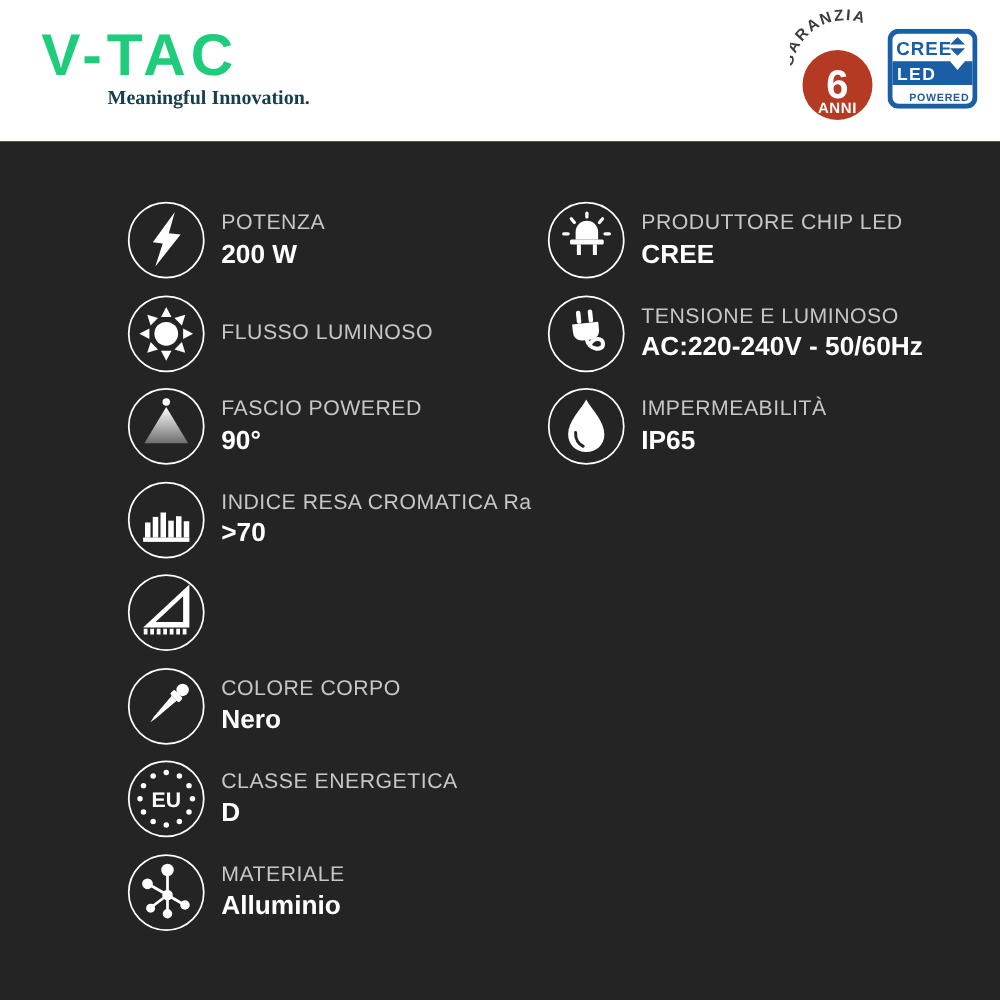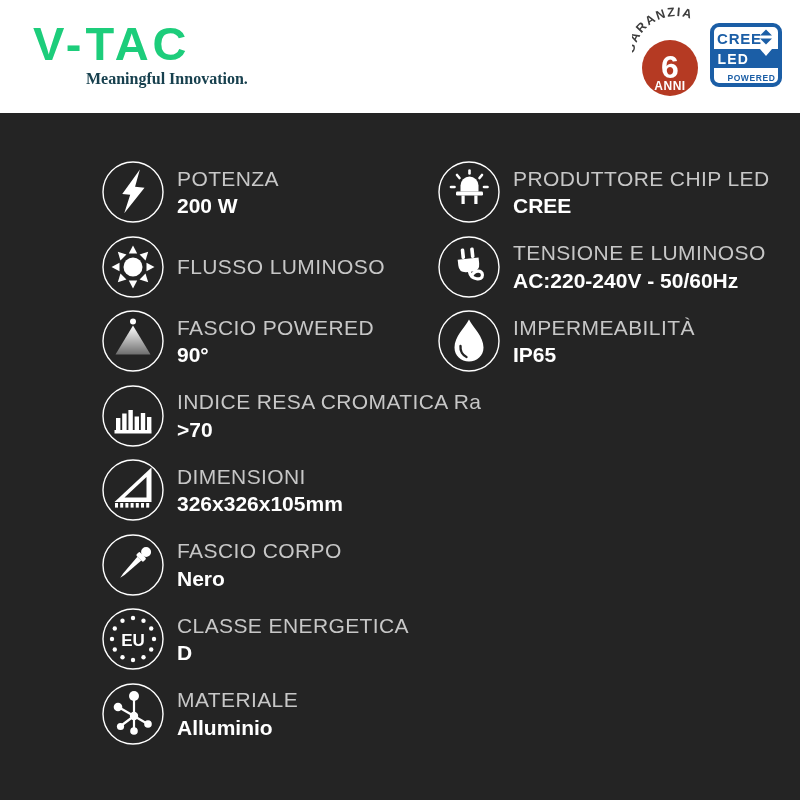--- a/index.html
+++ b/index.html
@@ -38,21 +38,21 @@
 
   
   .panel{position:absolute;left:0;top:113px;width:800px;height:687px;background:var(--panel)}
   .col{position:absolute;display:flex;flex-direction:column;row-gap:10.5px}
   .col-left{left:101px;top:47px}
   .col-right{left:437px;top:47px}
   .spec-row{display:flex;align-items:center;height:64px}
   .spec-icon{width:64px;height:64px;flex:0 0 64px;display:block}
   .spec-icon svg{display:block}
   .spec-text{margin-left:12px}
-  .spec-label{font-size:21px;color:var(--label);letter-spacing:.4px;line-height:1.1}
+  .spec-label{font-size:17px;color:var(--label);letter-spacing:.4px;line-height:1.1}
   .spec-value{font-size:21px;color:var(--value);font-weight:bold;margin-top:4px;line-height:1.1}
 </style>
 </head>
 <body>
 
 <div class="page">
 
   <div class="header">
     <div class="logo-text">V-TAC</div>
     <div class="tagline">Meaningful Innovation.</div>
@@ -163,38 +163,34 @@
                 <rect x="14" y="45" width="3" height="4.6"></rect>
                 <rect x="19.2" y="45" width="3" height="4.6"></rect>
                 <rect x="24.4" y="45" width="3" height="4.6"></rect>
                 <rect x="29.6" y="45" width="3" height="4.6"></rect>
                 <rect x="34.8" y="45" width="3" height="4.6"></rect>
                 <rect x="40" y="45" width="3" height="4.6"></rect>
                 <rect x="45.2" y="45" width="3" height="4.6"></rect>
               </g>
             </svg>
           </span>
-          <div class="spec-text">
-            <div class="spec-label">DIMENSIONI</div>
-            <div class="spec-value">326x326x105mm</div>
-          </div>
         </div>
         <div class="spec-row">
           <span class="spec-icon">
             <svg width="64" height="64" viewBox="0 0 64 64">
               <circle cx="32" cy="32" r="30" fill="none" stroke="#fff" stroke-width="1.4"></circle>
               <g fill="#fff" transform="rotate(45 32 32)">
                 <circle cx="32" cy="13.5" r="5"></circle>
                 <rect x="27" y="18" width="10" height="5" rx="1.5"></rect>
                 <path d="M29.2 23 L34.8 23 L33 45 L32 50 L31 45 Z"></path>
               </g>
             </svg>
           </span>
           <div class="spec-text">
-            <div class="spec-label">FASCIO CORPO</div>
+            <div class="spec-label">COLORE CORPO</div>
             <div class="spec-value">Nero</div>
           </div>
         </div>
         <div class="spec-row">
           <span class="spec-icon">
             <svg width="64" height="64" viewBox="0 0 64 64">
               <circle cx="32" cy="32" r="30" fill="none" stroke="#fff" stroke-width="1.4"></circle>
               <g fill="#fff">
                 <circle cx="53.0" cy="32.0" r="2.2"></circle>
                 <circle cx="50.2" cy="42.5" r="2.2"></circle>

